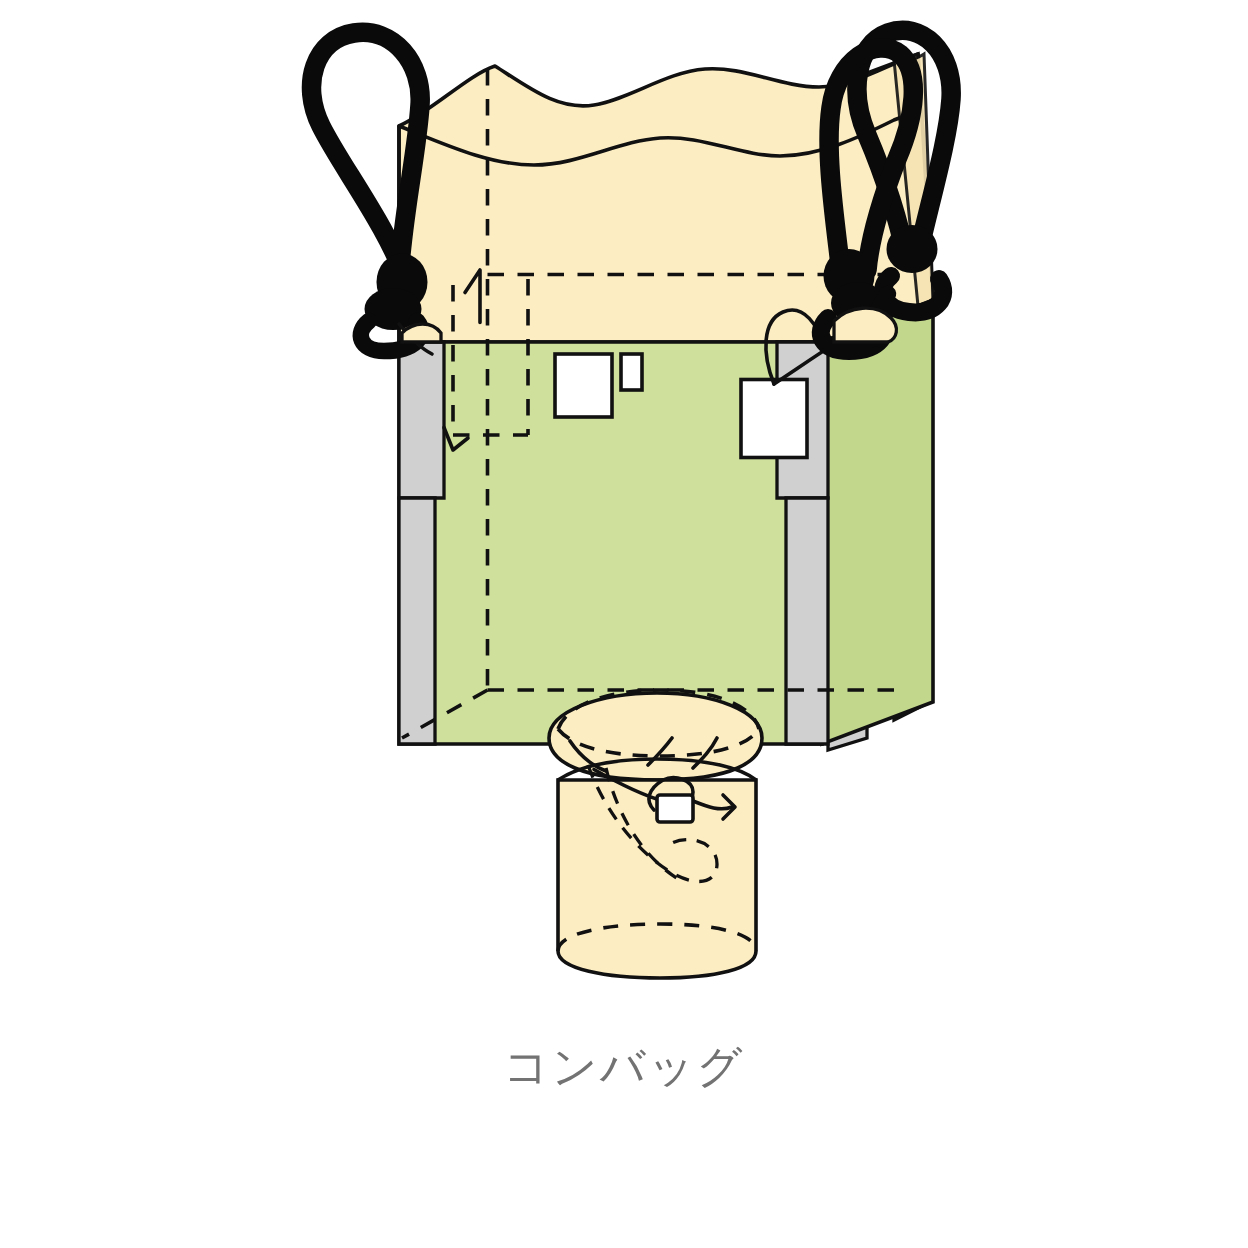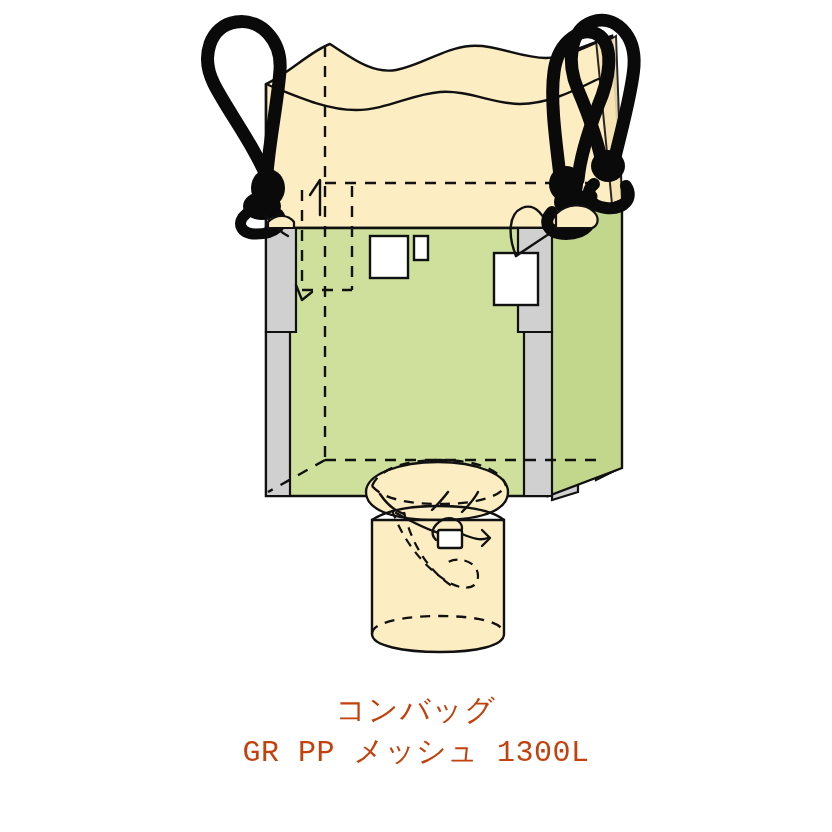--- a/index.html
+++ b/index.html
@@ -30,22 +30,22 @@
   #caption-block {
     position: absolute;
     left: 0;
     top: 692px;
     width: 832px;
     text-align: center;
     color: #1b1b1b;
   }
   .caption-line {
     display: block;
-    font-family: Liberation Mono, monospace;
-    color: #c2410c;
+    font-family: Liberation Serif, serif;
+    color: #737373;
     letter-spacing: 0.5px;
     text-align: center;
   }
   .caption-line-1 {
     font-size: 30px;
     line-height: 40px;
     letter-spacing: 1.5px;
     font-weight: 500;
   }
   .caption-line-2 {
@@ -224,16 +224,15 @@
         <path d="M592,196 C 584,206 582,216 586,226" stroke="#0a0a0a" stroke-width="11" fill="none"></path>
       </g>
 
       <path d="M556,214 C 566,204 584,202 594,212 C 600,218 598,226 592,228 L 556,228 Z" fill="#FCEDC2" stroke="#111111" stroke-width="2.2"></path>
       <path d="M268,222 C 276,214 288,214 294,222 L 294,228 L 268,228 Z" fill="#FCEDC2" stroke="#111111" stroke-width="2.2"></path>
     </svg>
   </div>
 
   <div id="caption-block">
     <span class="caption-line caption-line-1">コンバッグ</span>
-    <span class="caption-line caption-line-2">GR PP メッシュ 1300L</span>
   </div>
 
 </div>
 
 </body></html>

